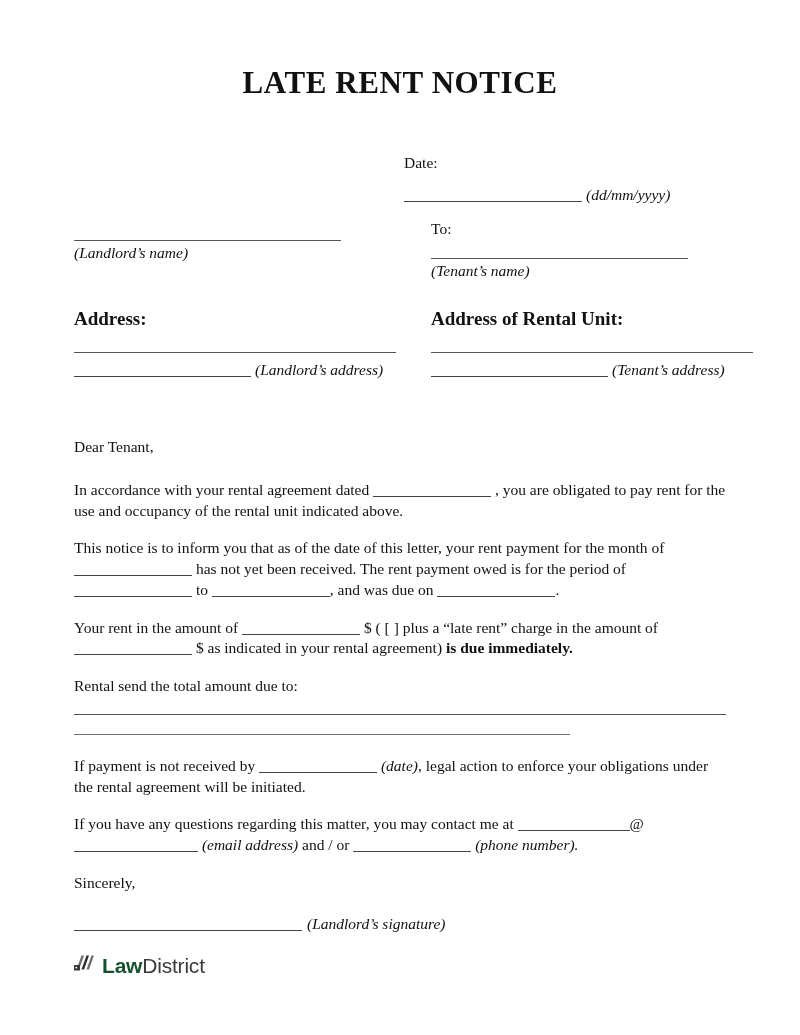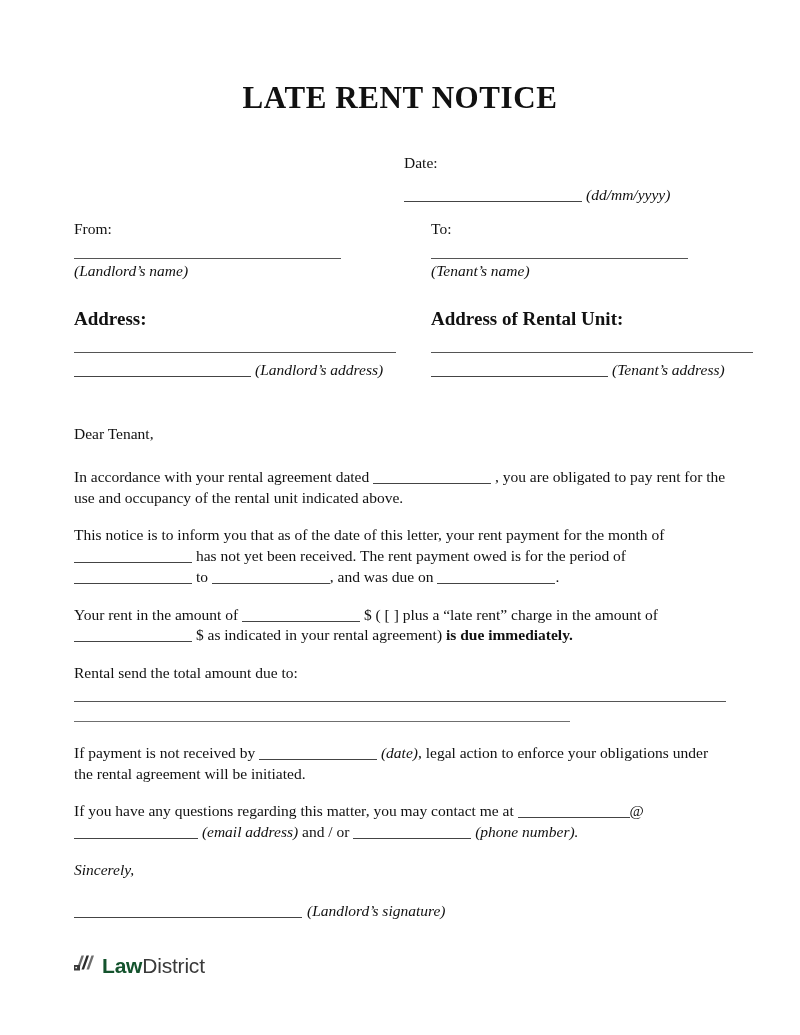--- a/index.html
+++ b/index.html
@@ -14,21 +14,21 @@
     color: #111111;
     position: relative;
     overflow: hidden;
   }
 
   .page {
     position: relative;
     width: 800px;
     height: 1035px;
     box-sizing: border-box;
-    padding: 15px 74px;
+    padding: 0 74px;
   }
 
   
   .doc-title {
     text-align: center;
     font-size: 31px;
     font-weight: bold;
     letter-spacing: 0.6px;
     margin: 0;
     padding-top: 66px;
@@ -113,39 +113,39 @@
   
   .body-copy {
     position: absolute;
     top: 424px;
     left: 74px;
     width: 652px;
     font-size: 15.5px;
     line-height: 1.34;
   }
   .body-copy p { margin: 0 0 17px 0; }
-  .body-copy p.salutation { margin-bottom: 22px; }
+  .body-copy p.salutation { margin-bottom: 22px; margin-top: 13px; }
 
   .b-sm  { width: 112px; }
   .b-md  { width: 118px; }
   .b-lg  { width: 124px; }
 
   .send-rule-1 {
     width: 652px;
     border-bottom: 1px solid #555;
     margin-top: 16px;
   }
   .send-rule-2 {
     width: 496px;
     border-bottom: 1px solid #6f6f6f;
     margin-top: 19px;
     margin-bottom: 21px;
   }
 
-  .sincerely { margin-top: 46px; font-style: italic; }
+  .sincerely { margin-top: 46px; }
   .sign-row { margin-top: 20px; white-space: nowrap; }
   .sign-row .blank { width: 228px; }
   .sign-caption { font-style: italic; margin-left: 5px; }
 
   
   .footer-logo {
     position: absolute;
     left: 72px;
     top: 952px;
     display: flex;
@@ -170,21 +170,20 @@
 
   <h1 class="doc-title">LATE RENT NOTICE</h1>
 
   <div class="date-block">
     <div class="date-label">Date:</div>
     <div class="date-line-row"><span class="blank"></span><span class="date-caption">(dd/mm/yyyy)</span></div>
   </div>
 
   <div class="party-row">
     <div class="party-col left">
-      <div class="party-label">From:</div>
       <div class="party-rule"></div>
       <div class="party-caption">(Landlord’s name)</div>
     </div>
     <div class="party-col right">
       <div class="party-label">To:</div>
       <div class="party-rule"></div>
       <div class="party-caption">(Tenant’s name)</div>
     </div>
   </div>
 

